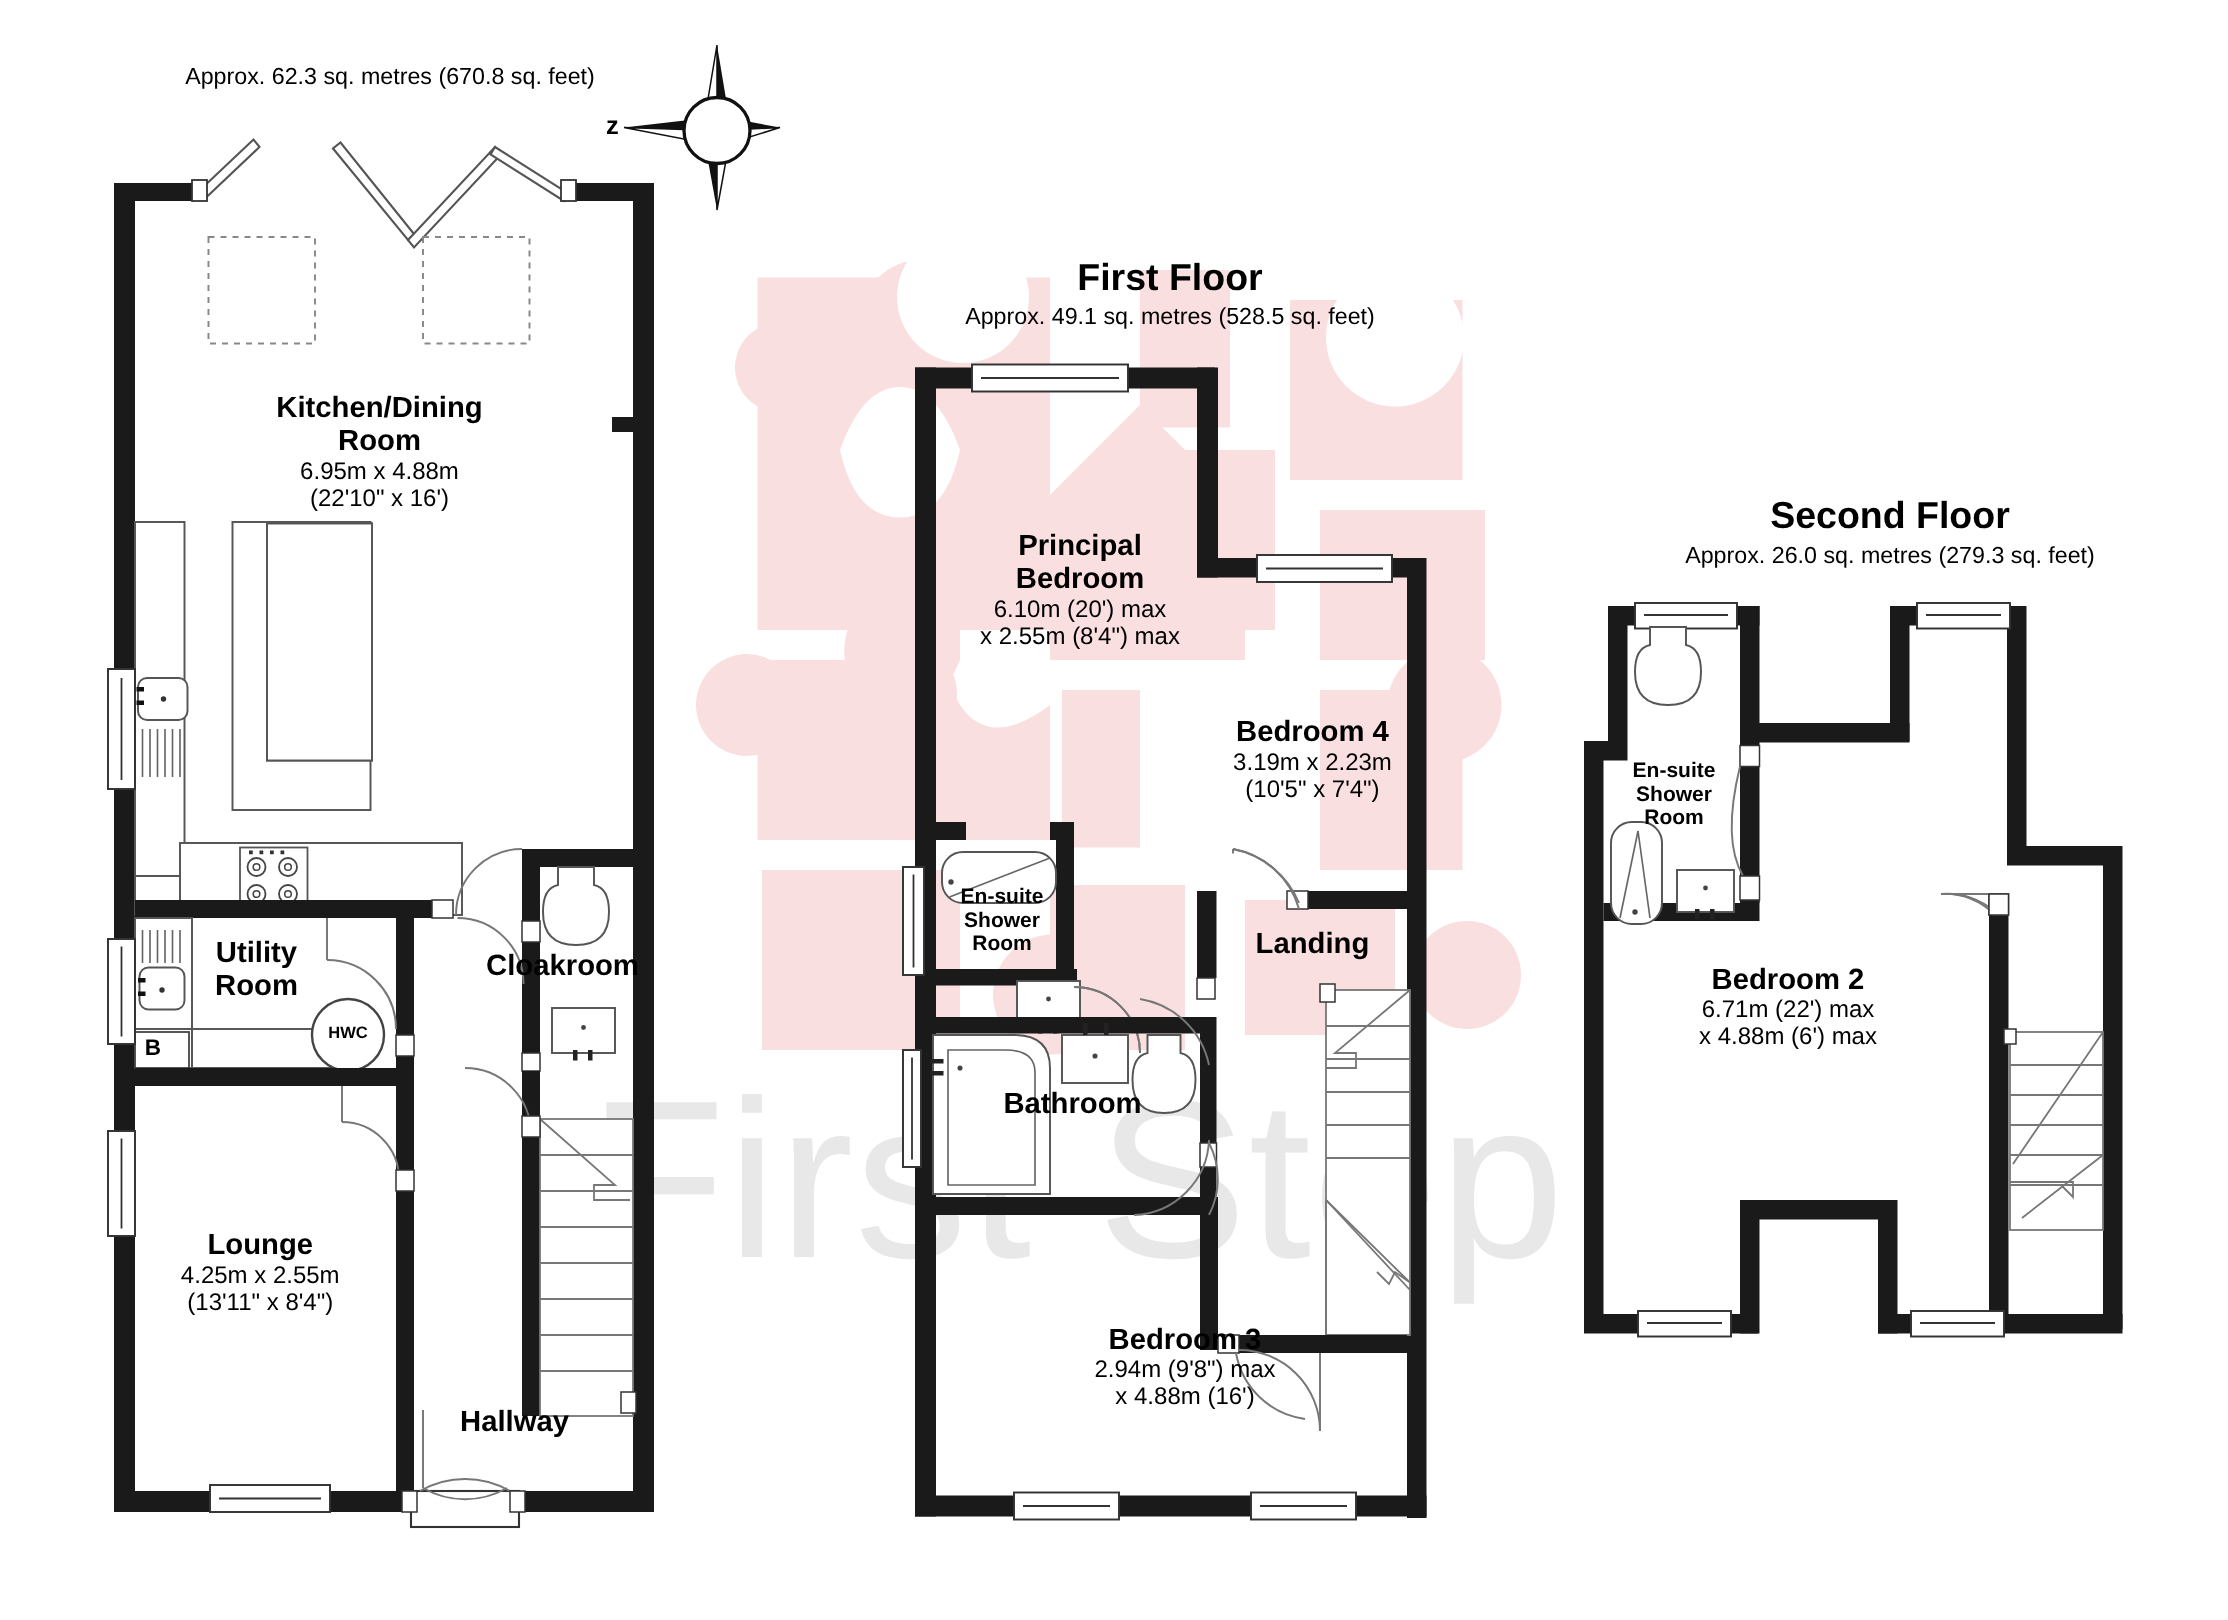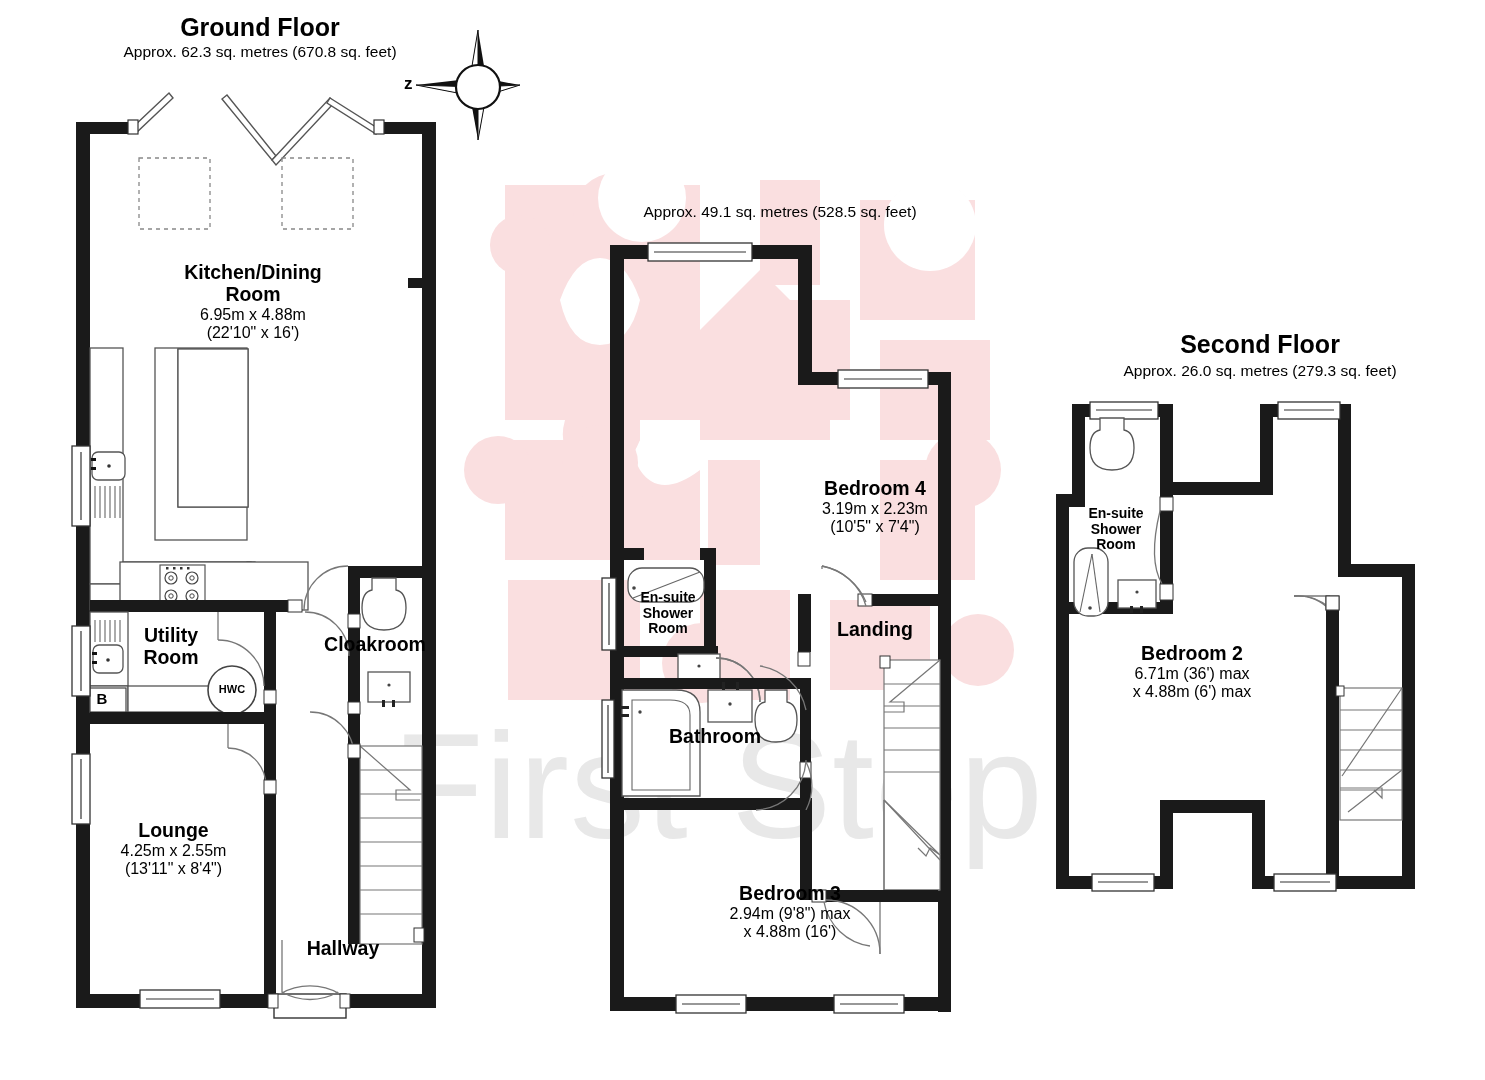--- a/index.html
+++ b/index.html
@@ -564,21 +564,20 @@
         <rect x="1092" y="874" width="62" height="17" fill="#fff" stroke="#333" stroke-width="1.3"></rect>
         <line x1="1098" y1="882" x2="1148" y2="882" stroke="#333" stroke-width="1.2"></line>
       </g>
       <g>
         <rect x="1274" y="874" width="62" height="17" fill="#fff" stroke="#333" stroke-width="1.3"></rect>
         <line x1="1280" y1="882" x2="1330" y2="882" stroke="#333" stroke-width="1.2"></line>
       </g>
     </g>
   </svg>
 
-  <div class="floor-title" style="left:90px; top:14px; width:340px;">Ground Floor</div>
   <div class="floor-sub" style="left:90px; top:43px; width:340px;">Approx. 62.3 sq. metres (670.8 sq. feet)</div>
 
   <div class="compass-z" style="left:404px; top:74px;">z</div>
 
   <div class="room-label" style="left:118px; top:262px; width:270px;">
     <span class="nm">Kitchen/Dining</span>
     <span class="nm">Room</span>
     <span class="dim">6.95m x 4.88m</span>
     <span class="dim">(22'10" x 16')</span>
   </div>
@@ -598,22 +597,29 @@
     <span class="dim">(13'11" x 8'4")</span>
   </div>
 
   <div class="room-label" style="left:278px; top:938px; width:130px;">
     <span class="nm">Hallway</span>
   </div>
 
   <div class="tiny-tag" style="left:214px; top:683px; width:36px;">HWC</div>
   <div class="tiny-tag" style="left:92px; top:690px; width:20px; font-size:15px;">B</div>
 
+  <div class="floor-title" style="left:630px; top:172px; width:300px;">First Floor</div>
   <div class="floor-sub" style="left:630px; top:203px; width:300px;">Approx. 49.1 sq. metres (528.5 sq. feet)</div>
 
+  <div class="room-label" style="left:620px; top:354px; width:200px;">
+    <span class="nm">Principal</span>
+    <span class="nm">Bedroom</span>
+    <span class="dim">6.10m (20') max</span>
+    <span class="dim">x 2.55m (8'4") max</span>
+  </div>
 
   <div class="room-label" style="left:800px; top:448px; width:150px;margin-top:30px;">
     <span class="nm">Bedroom 4</span>
     <span class="dim">3.19m x 2.23m</span>
     <span class="dim">(10'5" x 7'4")</span>
   </div>
 
   <div class="room-label small" style="left:607px; top:590px; width:122px;">
     <span class="nm">En-suite</span>
     <span class="nm">Shower</span>
@@ -638,18 +644,18 @@
   <div class="floor-sub" style="left:1090px; top:362px; width:340px;">Approx. 26.0 sq. metres (279.3 sq. feet)</div>
 
   <div class="room-label small" style="left:1058px; top:506px; width:116px;">
     <span class="nm">En-suite</span>
     <span class="nm">Shower</span>
     <span class="nm">Room</span>
   </div>
 
   <div class="room-label" style="left:1082px; top:643px; width:220px;">
     <span class="nm">Bedroom 2</span>
-    <span class="dim">6.71m (36') max</span>
+    <span class="dim">6.71m (22') max</span>
     <span class="dim">x 4.88m (6') max</span>
   </div>
 
 
 </div>
 
 </body></html>

